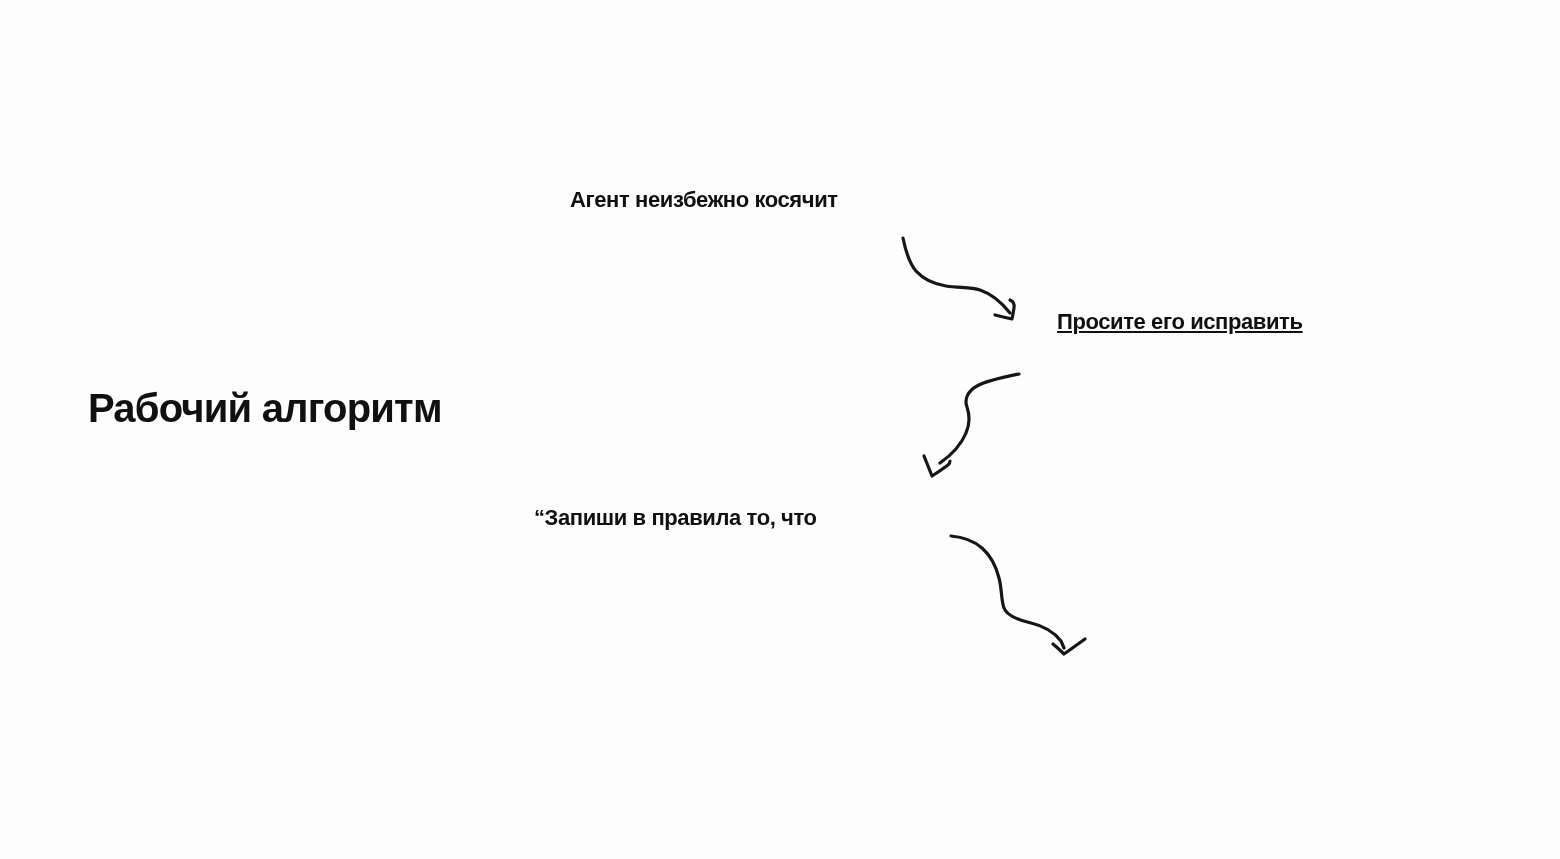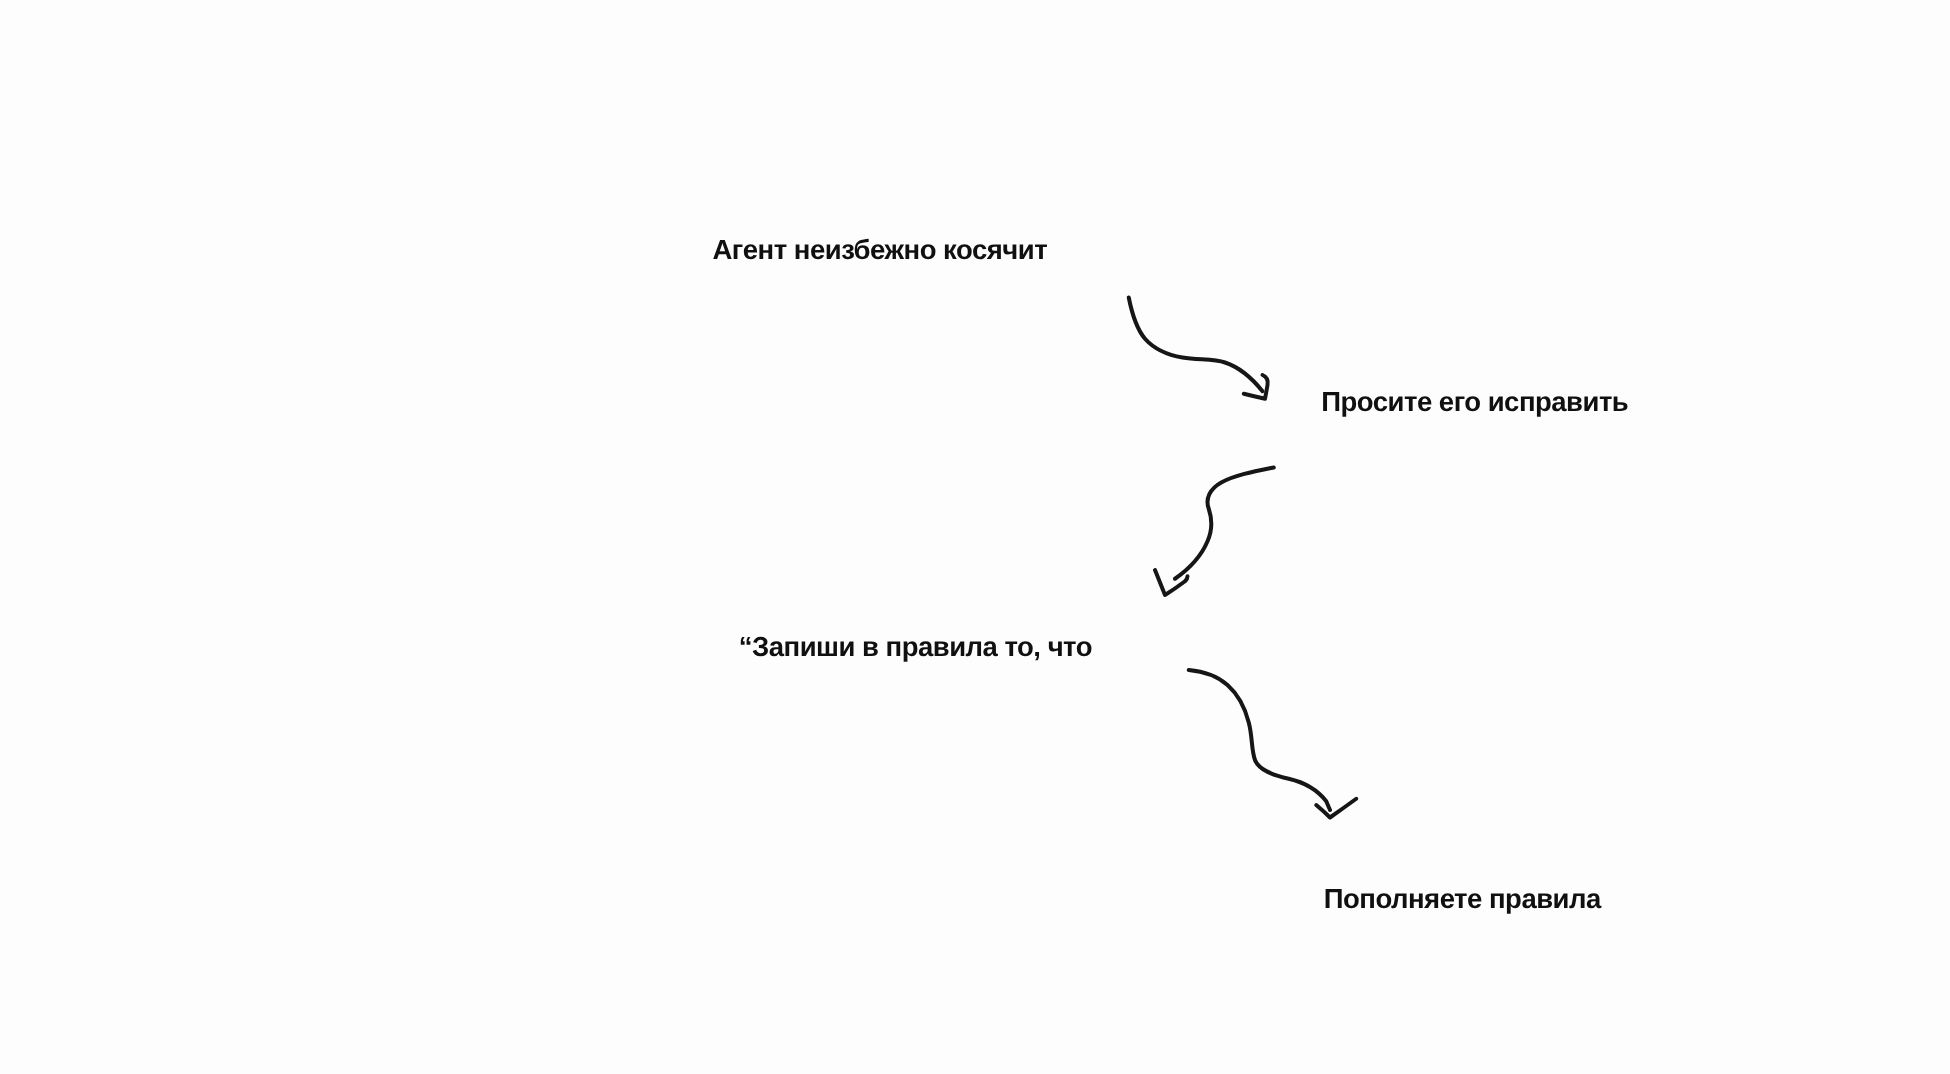--- a/index.html
+++ b/index.html
@@ -45,22 +45,22 @@
   }
   .step-label {
     position: absolute;
     font-weight: 700;
     font-size: 22px;
     line-height: 38px;
     letter-spacing: -0.4px;
     white-space: nowrap;
   }
   .step-1 { left: 570px;  top: 181px; }
-  .step-2 { left: 1057px; top: 303px; }
-  .step-3 { left: 591px;  top: 499px; text-align: right; }
+  .step-2 { left: 1057px; top: 303px; text-decoration: underline; }
+  .step-3 { left: 534px;  top: 499px; text-align: right; }
   .step-4 { left: 1059px; top: 700px; }
 </style>
 </head>
 <body>
 
 <div class="canvas">
 
   <svg class="arrows-layer" viewBox="0 0 1560 859" xmlns="http://www.w3.org/2000/svg">
     <g>
       <path d="M 903 238 C 906 253 910 264 916 271 C 924 280 934 284 946 286 C 959 288 971 287 980 290 C 992 294 1002 303 1010 313"></path>
@@ -70,31 +70,29 @@
       <path d="M 1019 374 C 1004 377 988 380 977 386 C 968 391 964 399 967 407 C 970 416 970 424 966 433 C 961 445 950 456 940 463"></path>
       <path d="M 924 456 Q 928 466 932 476 Q 940 471 948 465 Q 950 463 950 461"></path>
     </g>
     <g>
       <path d="M 951 536 C 963 537 974 541 982 548 C 991 556 996 566 999 578 C 1002 589 1001 600 1004 608 C 1007 616 1018 620 1031 623 C 1044 626 1054 632 1061 641 L 1064 648"></path>
       <path d="M 1053 644 Q 1059 649 1064 654 Q 1074 647 1085 639"></path>
     </g>
   </svg>
 
   <div class="slide-title">
+    <div>Рабочий алгоритм</div>
   </div>
 
   <div class="step-label step-1">
     <div>Агент неизбежно косячит</div>
   </div>
 
   <div class="step-label step-2">
     <div>Просите его исправить</div>
   </div>
 
   <div class="step-label step-3">
     <div>“Запиши в правила то, что</div>
   </div>
 
-  <div class="step-label step-4">
-    <div>Пополняете правила</div>
-  </div>
 
 </div>
 
 </body></html>

